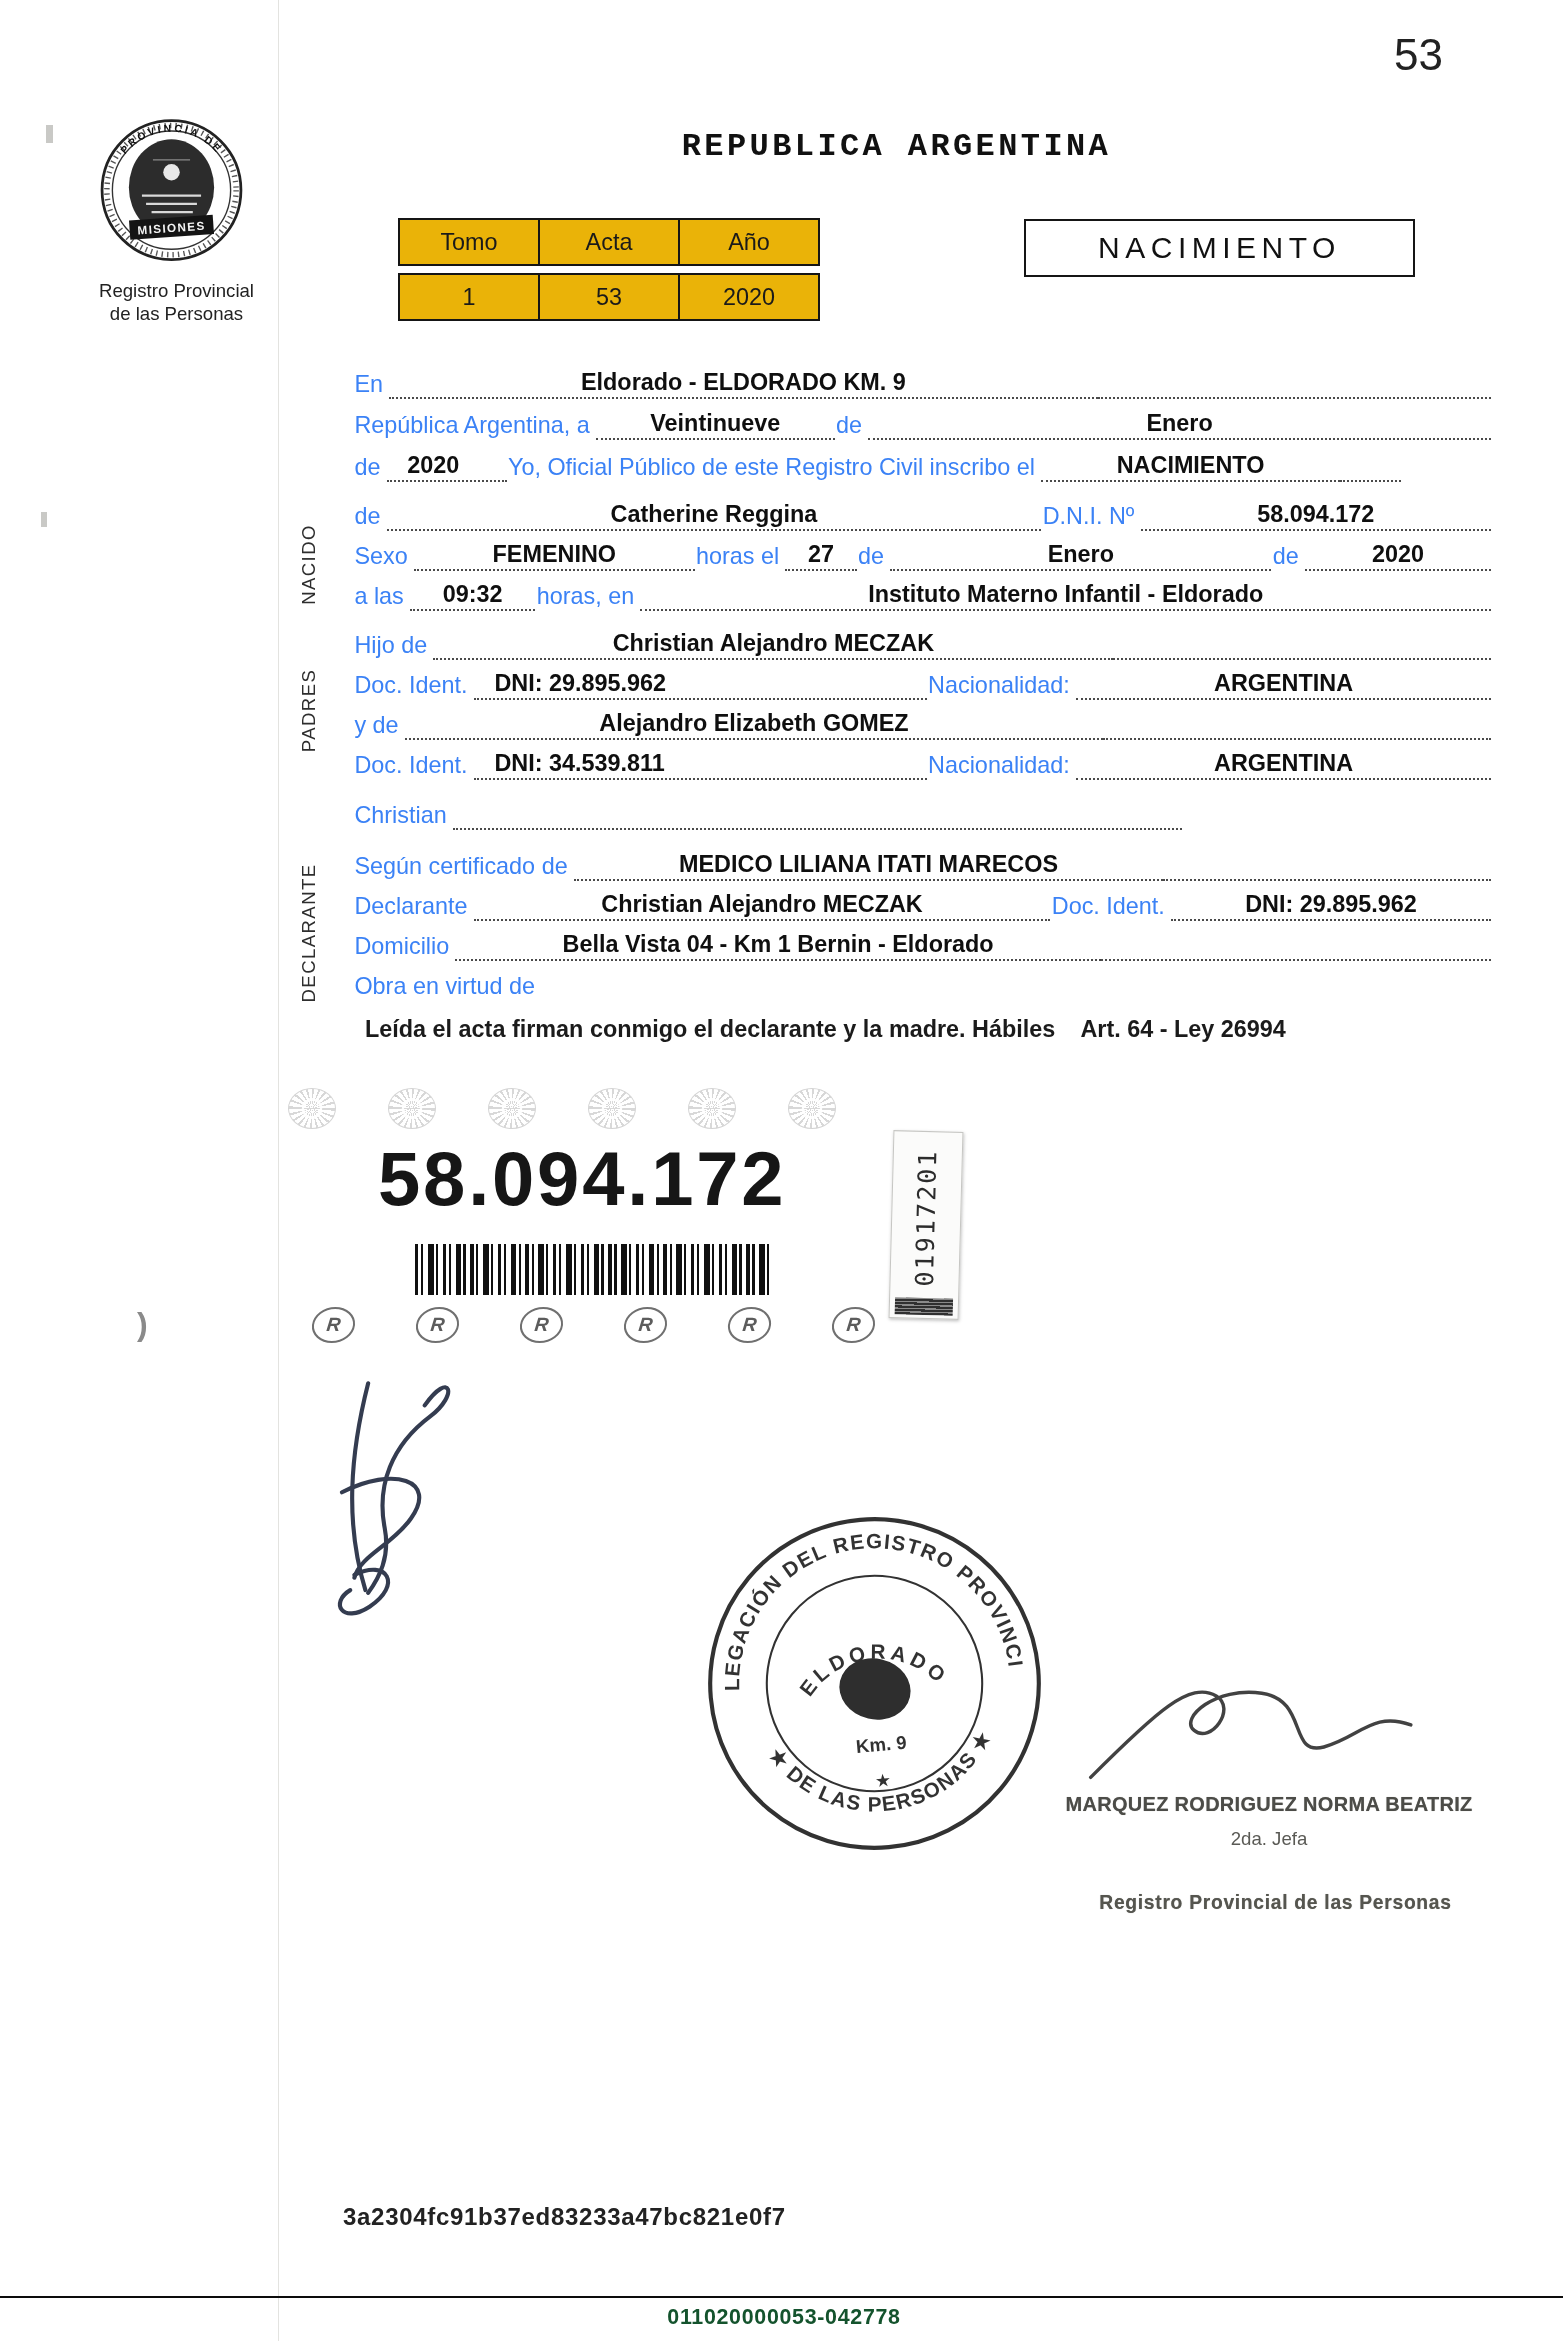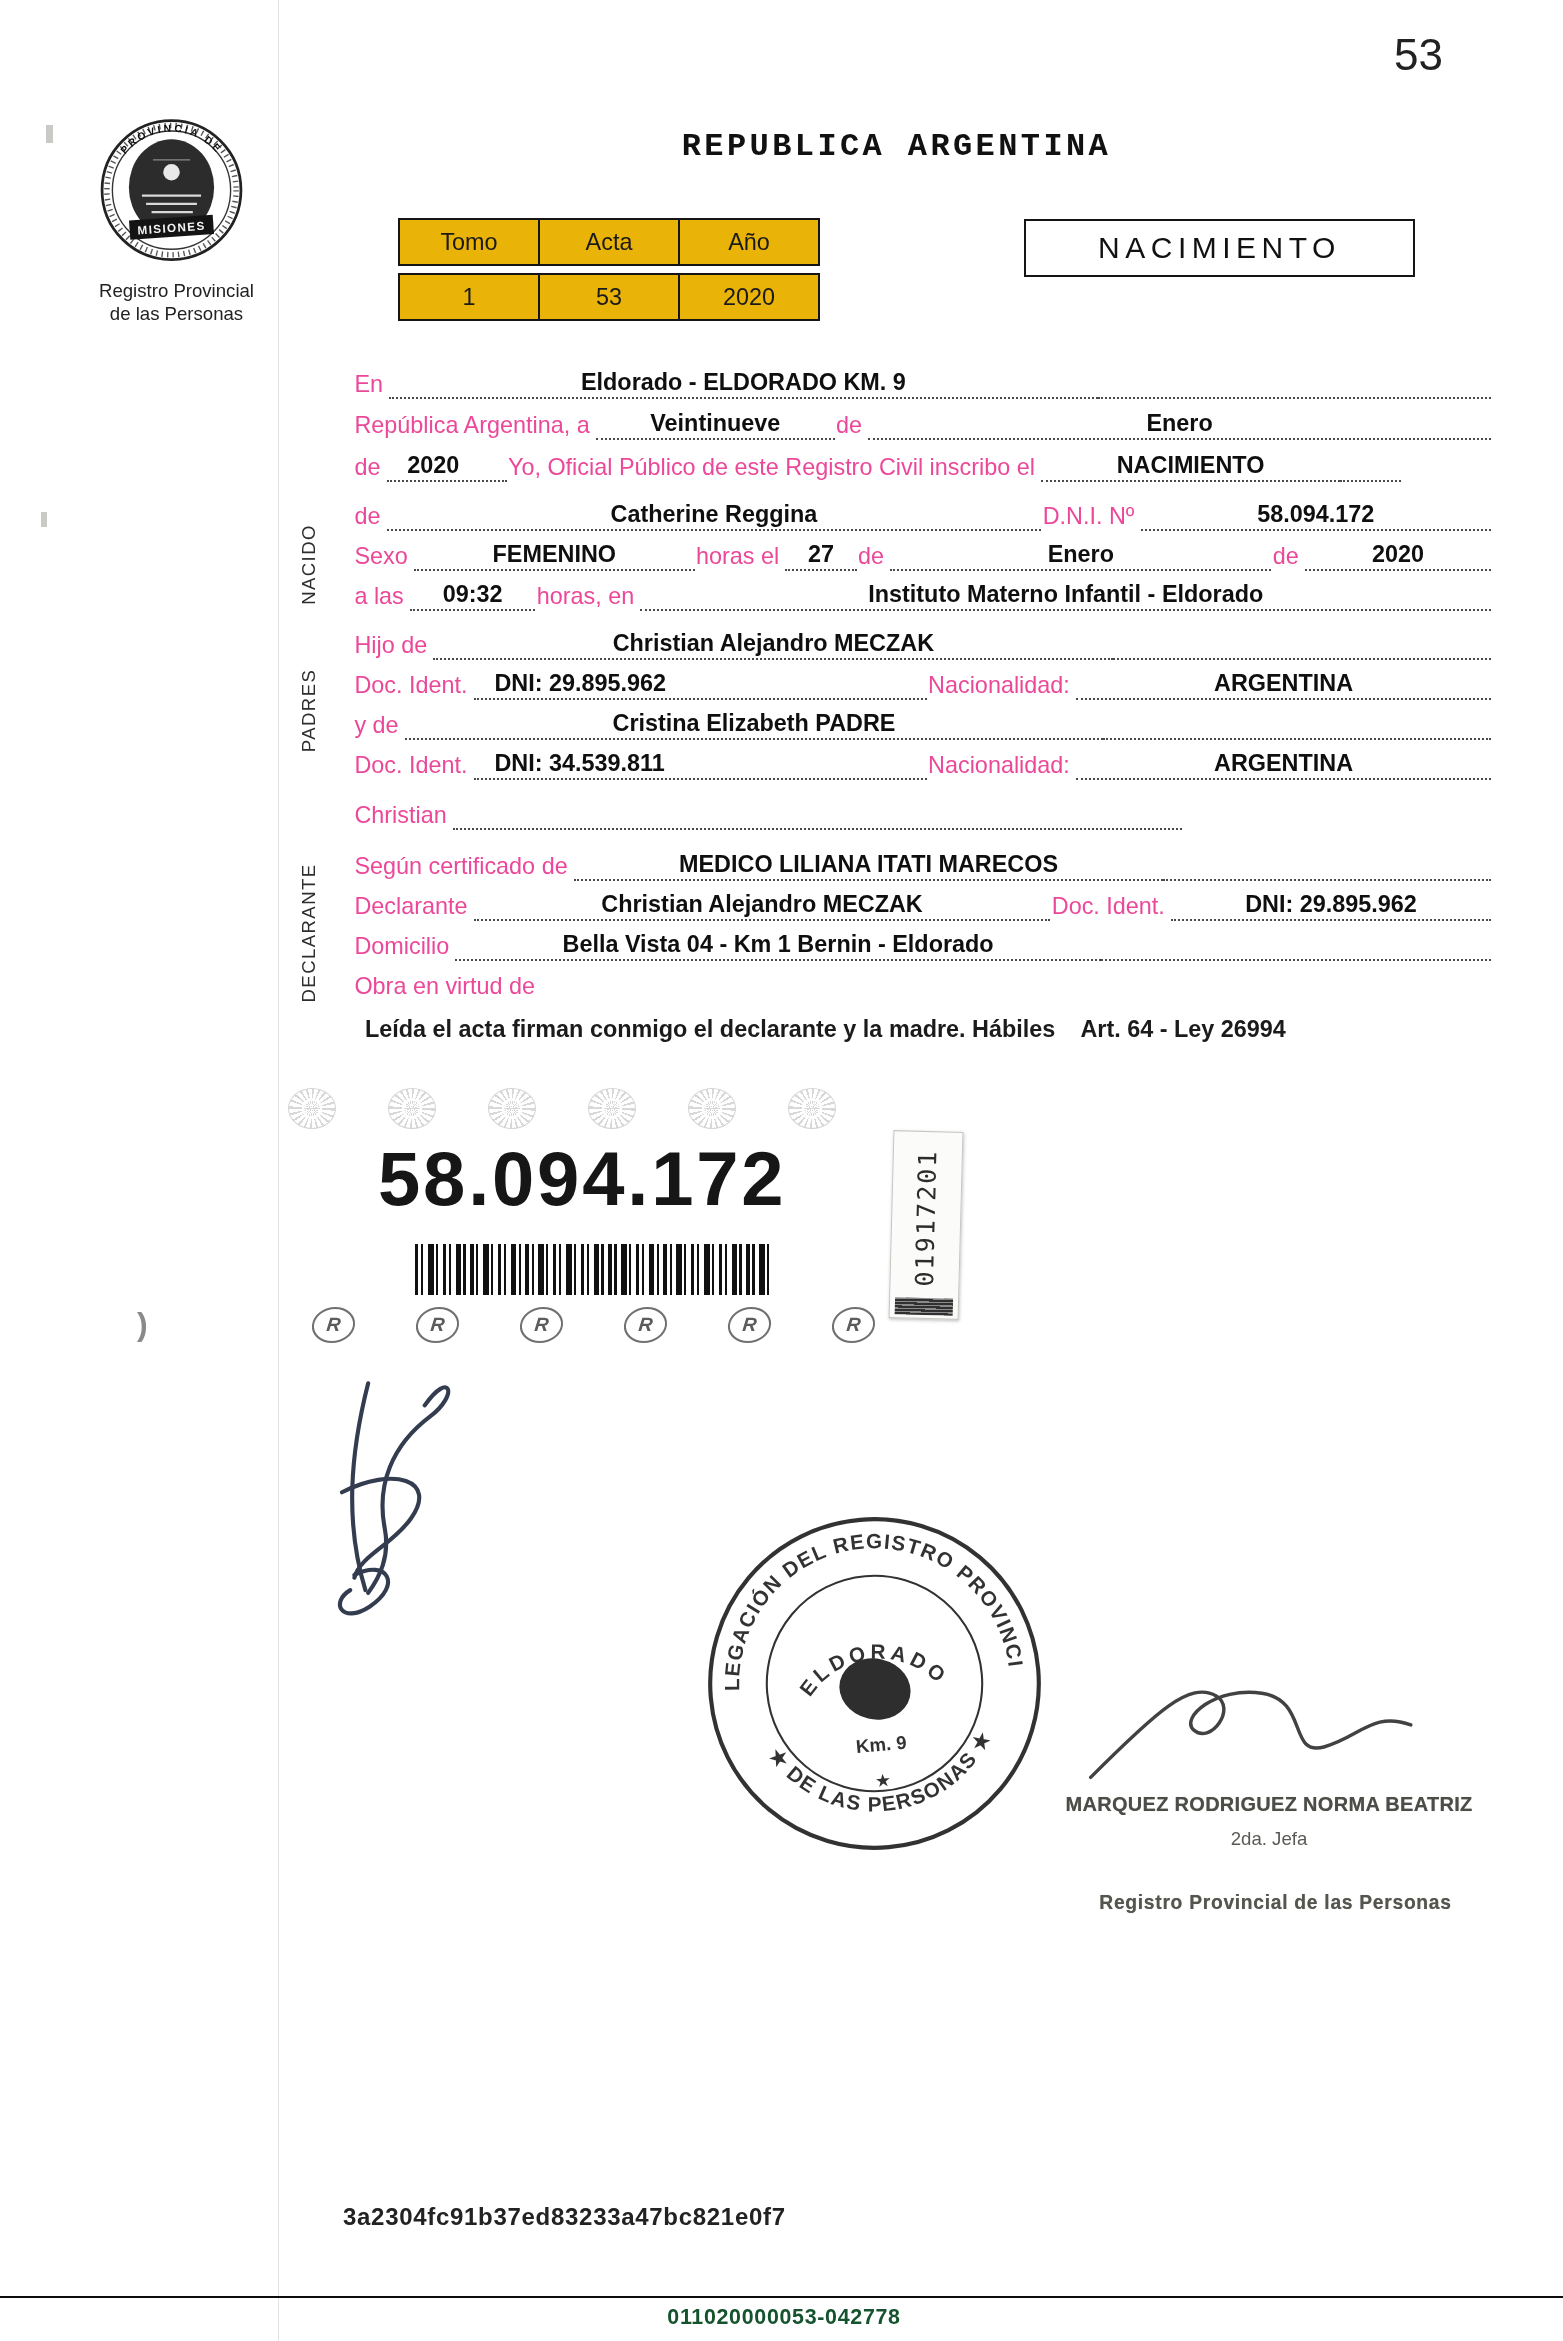--- a/index.html
+++ b/index.html
@@ -24,21 +24,21 @@
   .tcell{width:138px;height:44px;border:2.1px solid #151515;border-left:none;
     display:flex;align-items:center;justify-content:center;font-size:23.4px;color:#1a1a1a;background:#eab308;}
   .tcell:first-child{border-left:2.1px solid #151515;}
 
   .docbox{position:absolute;left:1024px;top:219px;width:387px;height:54px;border:2.8px solid #151515;
     display:flex;align-items:center;justify-content:center;font-size:30px;letter-spacing:5.5px;color:#111;}
 
   
   .form{position:absolute;left:353px;top:0;width:1138px;height:1103px;}
   .row{position:absolute;left:0;right:0;height:39px;display:flex;align-items:flex-end;}
-  .lbl{font-size:23.4px;color:#ec4899;padding:0 6.2px 1.4px 1.4px;white-space:nowrap;margin-top:36px;}
+  .lbl{font-size:23.4px;color:#3b82f6;padding:0 6.2px 1.4px 1.4px;white-space:nowrap;margin-top:36px;}
   .seg{border-bottom:2.1px dotted #4a4a4a;text-align:center;padding:0 4.1px 1.4px;min-width:25px;}
   .seg b{font-size:23.4px;color:#0f0f0f;white-space:nowrap;}
   .seg.left{text-align:left;padding-left:20.7px;}
   .vlabel{position:absolute;width:138px;height:25px;transform:rotate(-90deg);
     text-align:center;font-size:18.6px;letter-spacing:1.4px;color:#2e2e2e;}
   .closing{position:absolute;left:365px;top:1013px;width:1086px;font-size:23.4px;font-weight:bold;
     color:#1b1b1b;line-height:1.42;white-space:pre-wrap;}
 
   
   .rosette-band{position:absolute;left:288px;top:1088px;display:flex;gap:52px;}
@@ -189,21 +189,21 @@
 
   <div class="row" style="top:661px;">
     <span class="lbl">Doc. Ident.</span>
     <span class="seg left" style="flex:1;"><b>DNI: 29.895.962</b></span>
     <span class="lbl">Nacionalidad:</span>
     <span class="seg" style="flex:0.95;"><b>ARGENTINA</b></span>
   </div>
 
   <div class="row" style="top:701px;">
     <span class="lbl">y de</span>
-    <span class="seg" style="flex:1;"><b>Cristina Elizabeth PADRE</b></span>
+    <span class="seg" style="flex:1;"><b>Alejandro Elizabeth GOMEZ</b></span>
     <span class="seg" style="flex:0.55;"></span>
   </div>
 
   <div class="row" style="top:741px;">
     <span class="lbl">Doc. Ident.</span>
     <span class="seg left" style="flex:1;"><b>DNI: 34.539.811</b></span>
     <span class="lbl">Nacionalidad:</span>
     <span class="seg" style="flex:0.95;"><b>ARGENTINA</b></span>
   </div>
 

